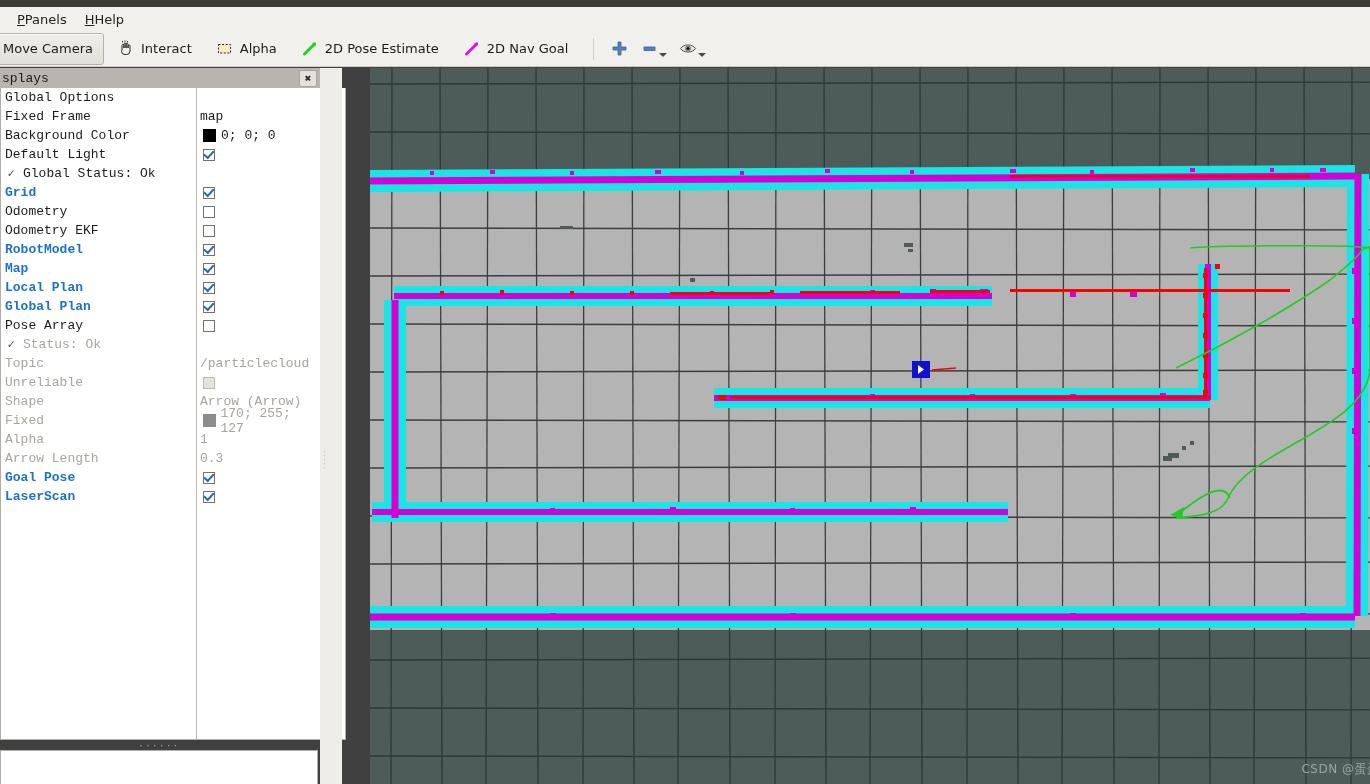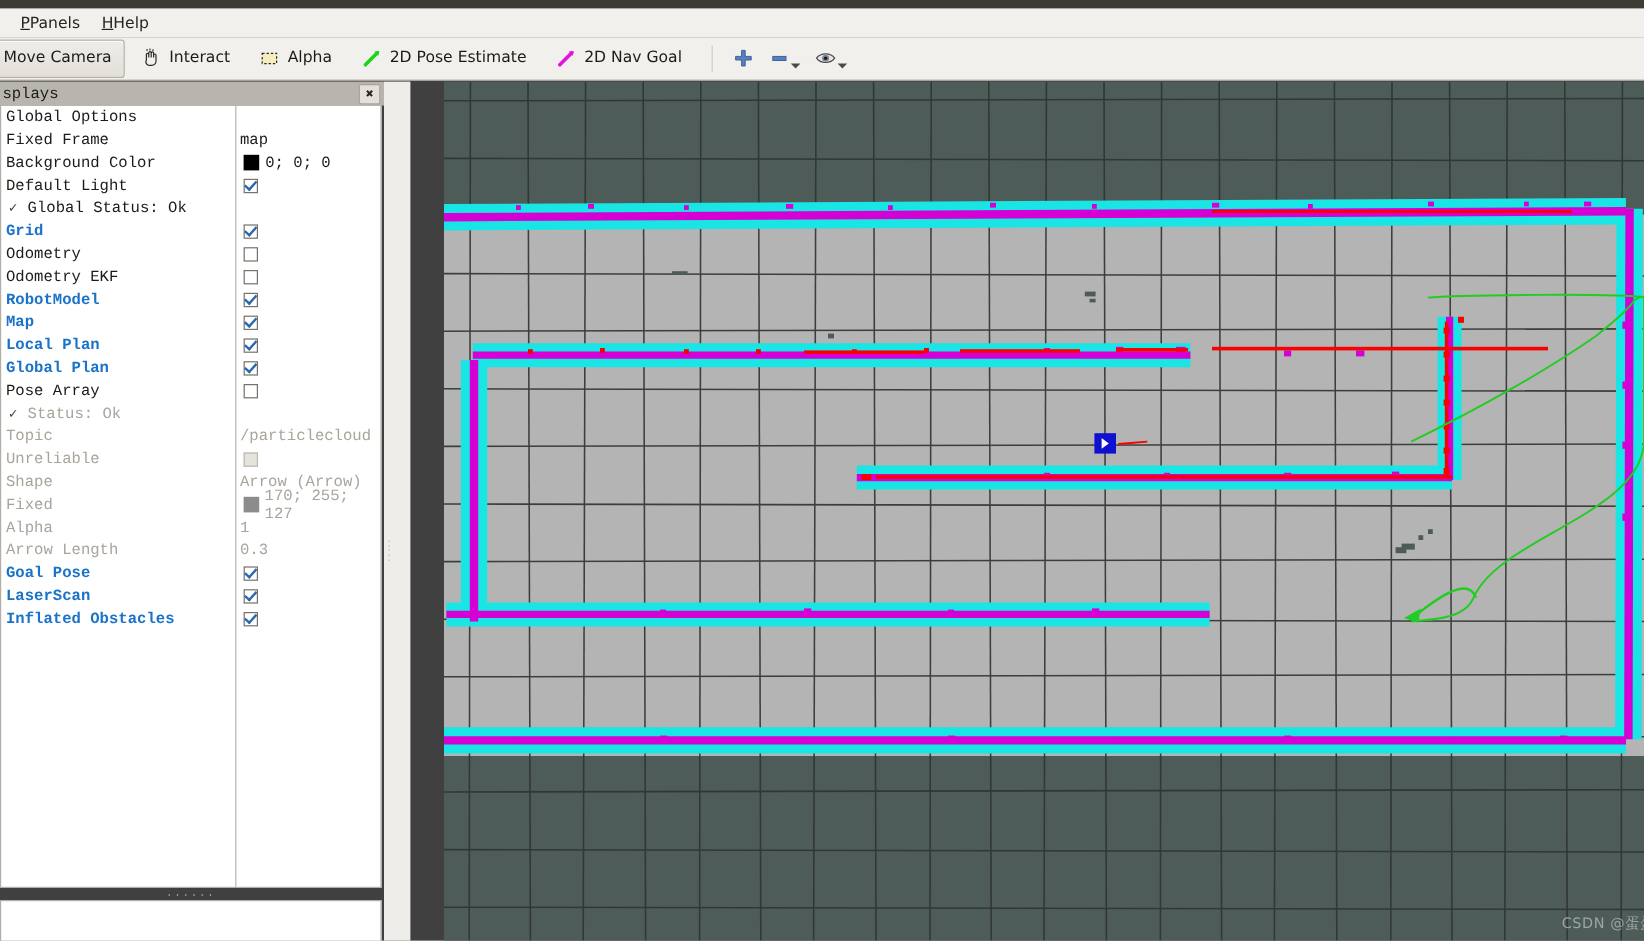--- a/index.html
+++ b/index.html
@@ -102,21 +102,21 @@
     width: 16px; height: 15px;
     background: #e4e1db;
     border: 1px solid #a9a59e;
     border-radius: 2px;
     display: flex; align-items: center; justify-content: center;
     font-size: 11px; color: #2a2824;
     cursor: default;
   }
   .prop-tree {
     position: absolute; left: 0; top: 20px;
-    width: 318px; height: 652px;
+    width: 346px; height: 652px;
     background: #ffffff;
     border: 1px solid #b3afa8;
     border-top: none;
     box-sizing: border-box;
     overflow: hidden;
   }
   .colsplit {
     position: absolute; left: 196px; top: 20px;
     width: 1px; height: 651px;
     background: #b9b5ae;
@@ -483,28 +483,20 @@
           <div class="pname display-on">
             <span>Goal Pose</span>
           </div>
           <div class="pval">
             <span class="cbox checked"></span>
           </div>
         </div>
         <div class="prow">
           <div class="pname display-on">
             <span>LaserScan</span>
-          </div>
-          <div class="pval">
-            <span class="cbox checked"></span>
-          </div>
-        </div>
-        <div class="prow">
-          <div class="pname display-on">
-            <span>Inflated Obstacles</span>
           </div>
           <div class="pval">
             <span class="cbox checked"></span>
           </div>
         </div>
       </div>
     <div class="colsplit"></div>
 
     <div class="hsplit-grip">
       <span class="dots">······</span>

